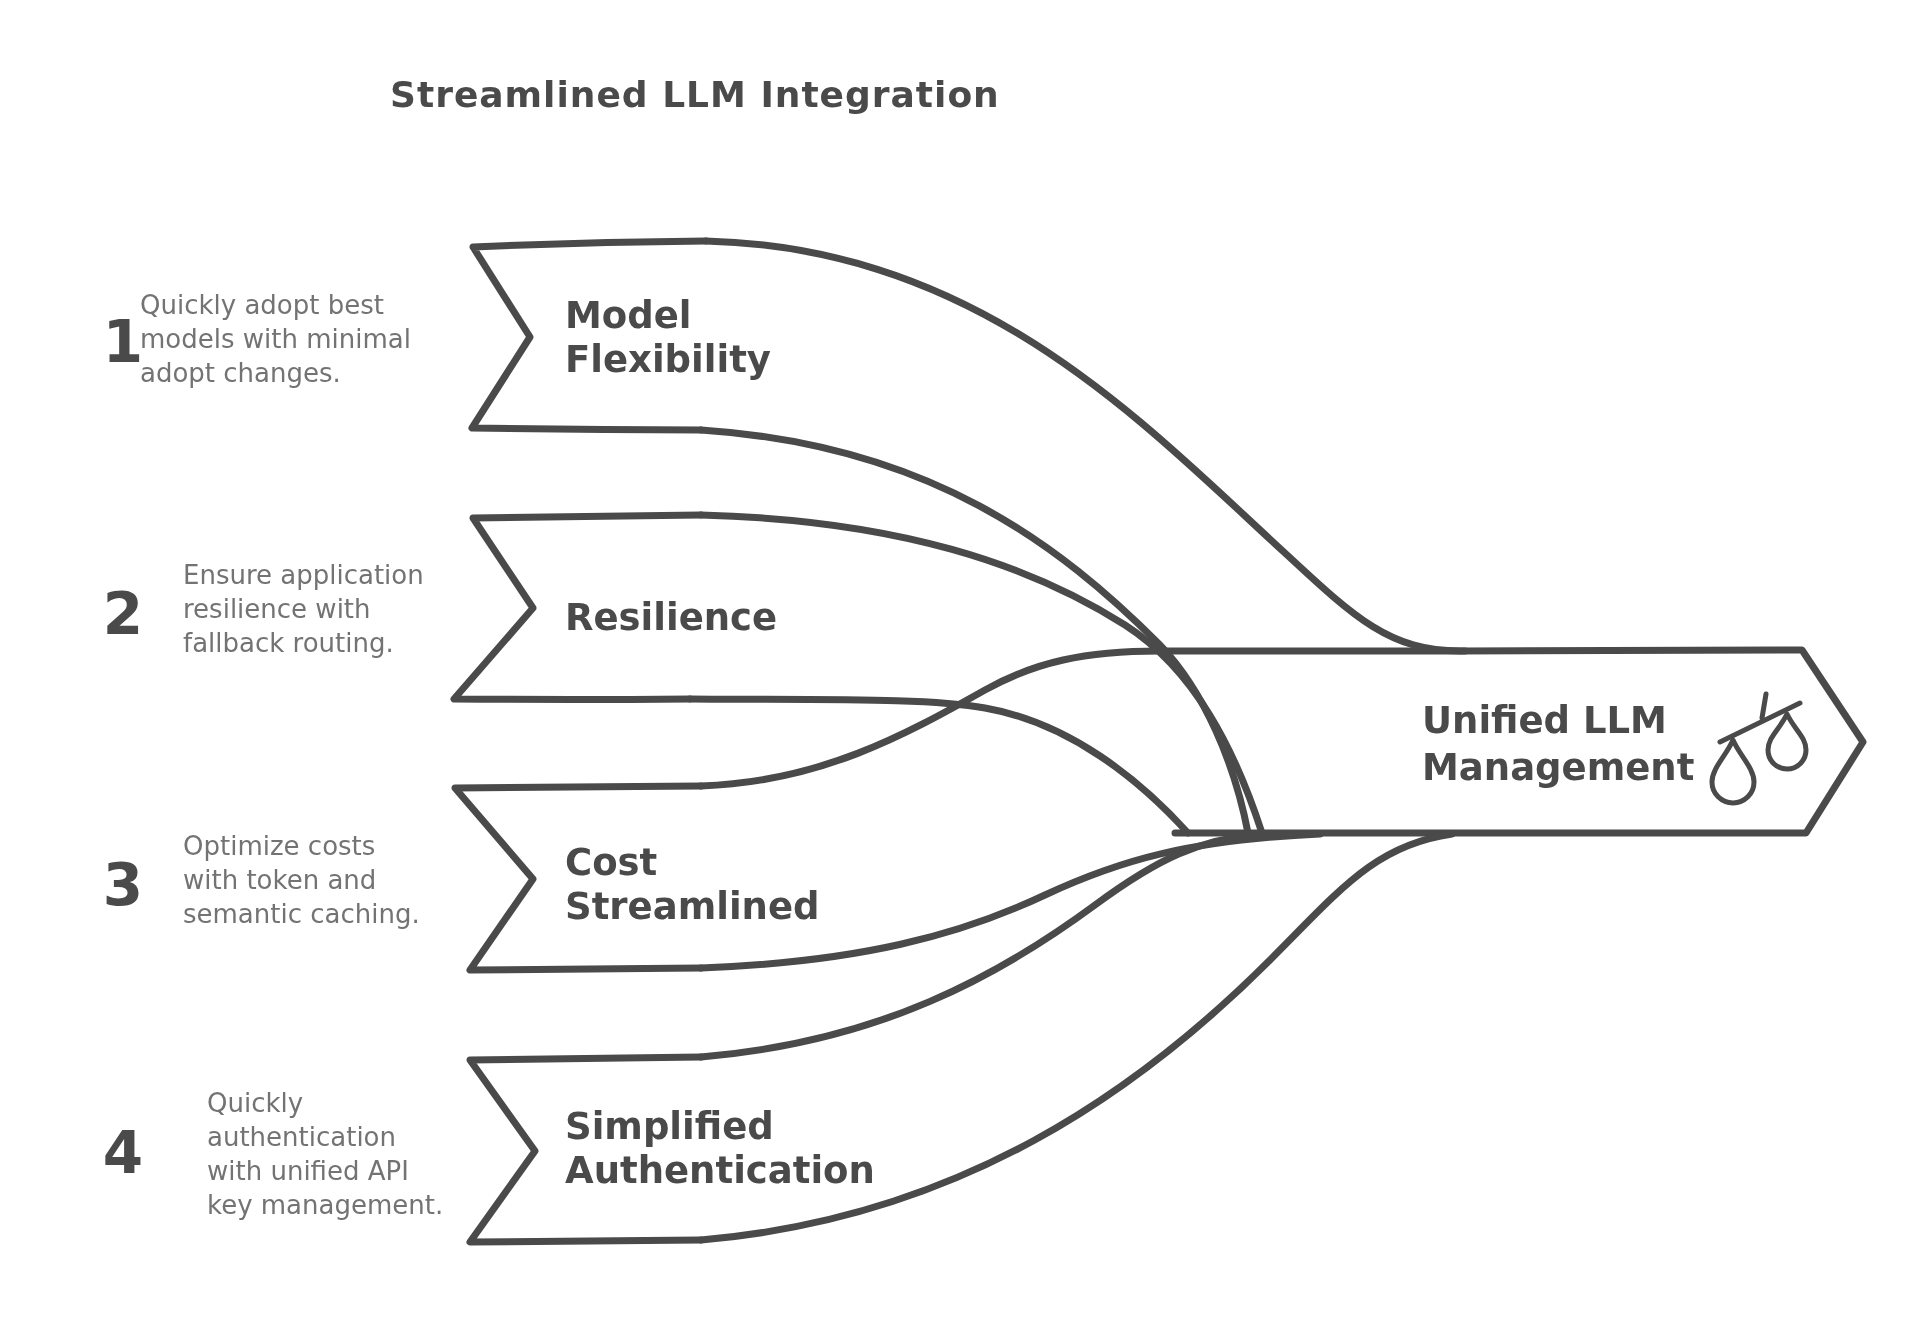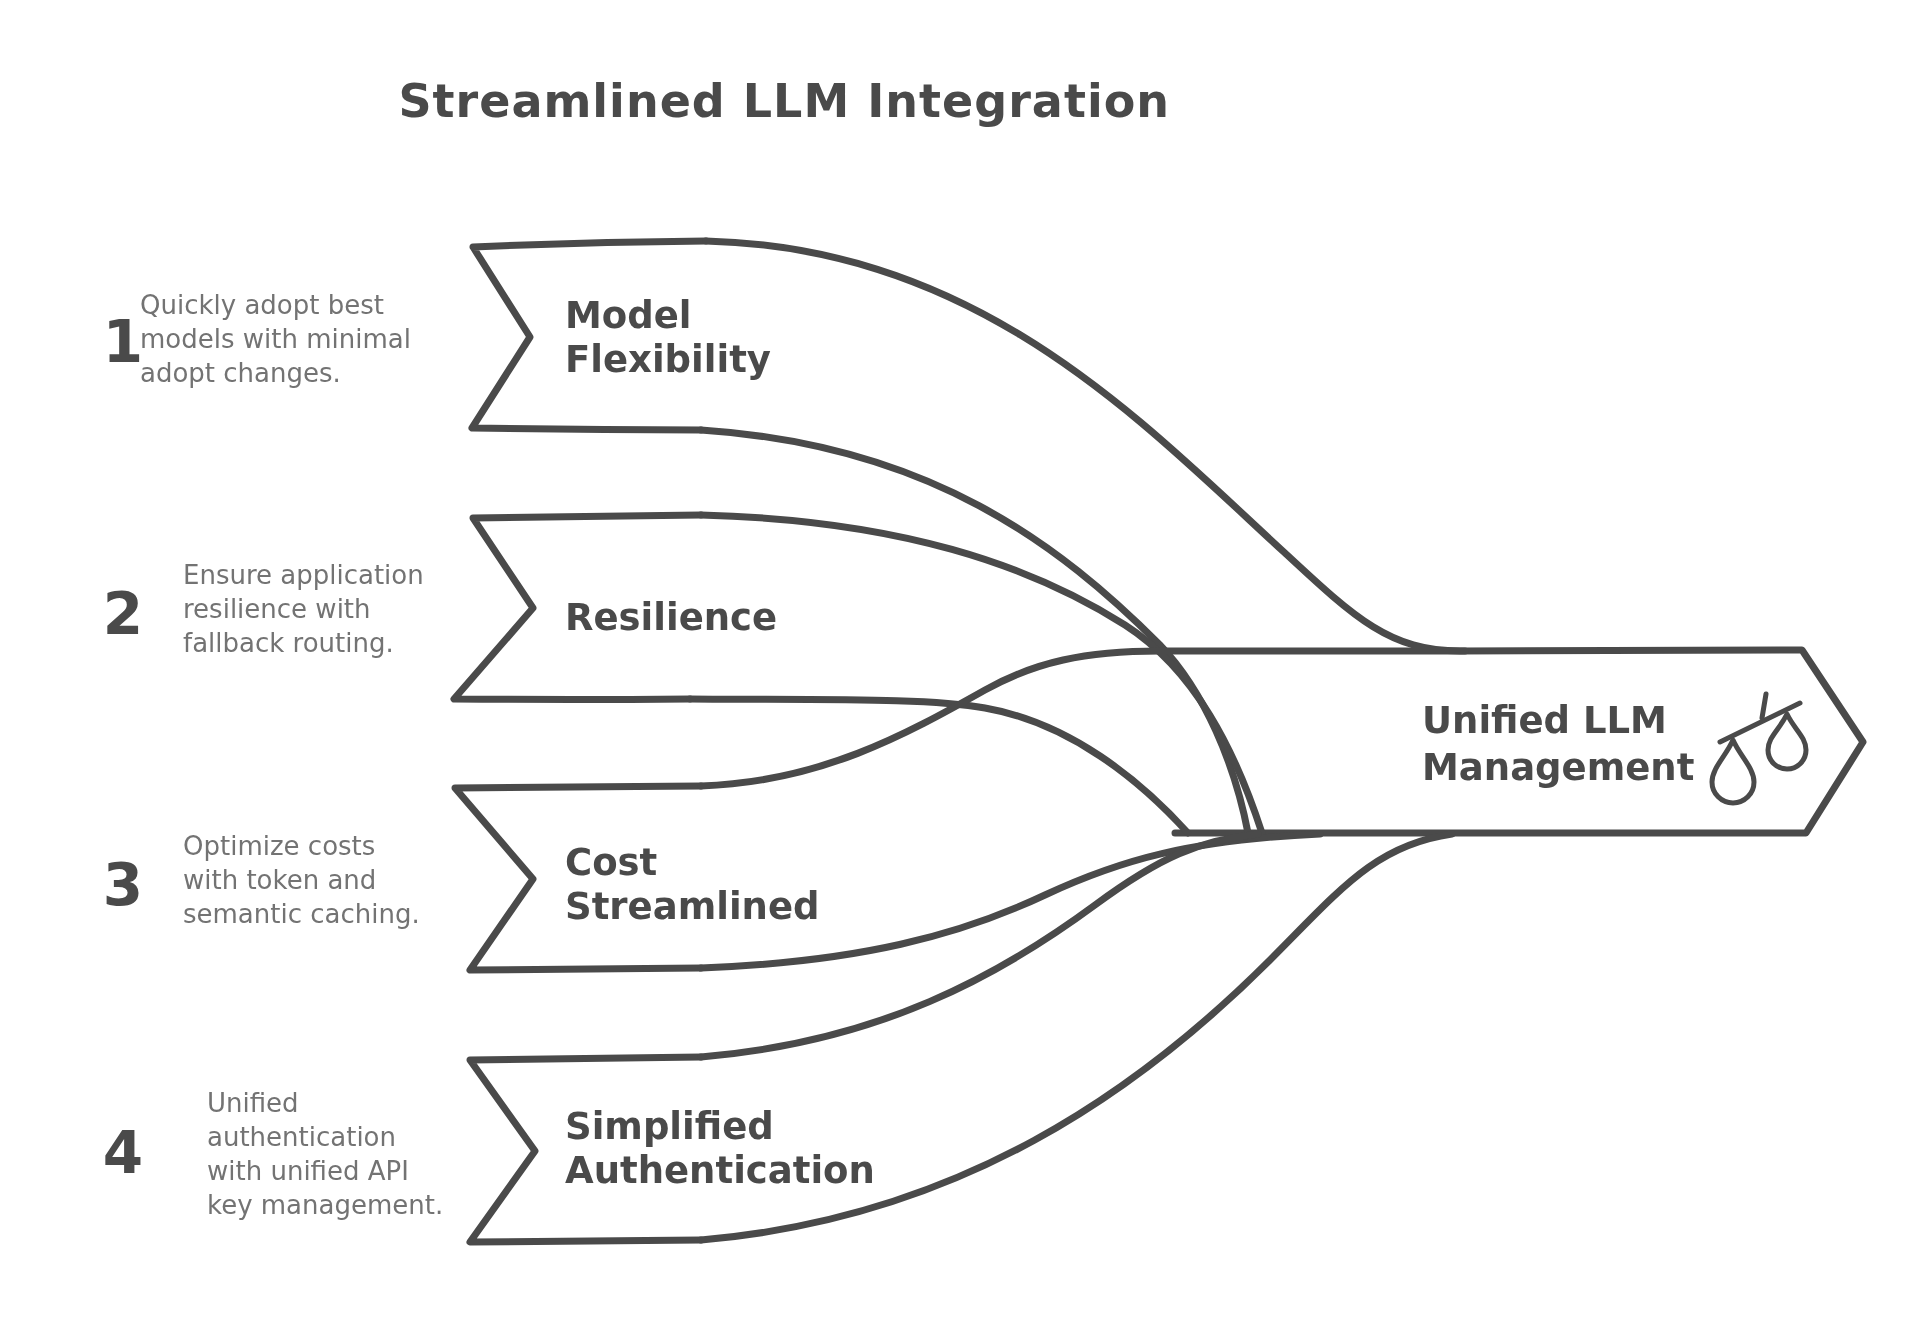--- a/index.html
+++ b/index.html
@@ -1,20 +1,20 @@
 <!DOCTYPE html>
 <html><head>
 <meta charset="utf-8">
 <style>
   html,body{margin:0;padding:0;background:#ffffff;}
   body{width:1920px;height:1333px;position:relative;overflow:hidden;
        font-family:"DejaVu Sans",sans-serif;color:#4a4a4a;}
   .abs{position:absolute;}
-  .title{left:390px;top:74px;width:780px;text-align:right;
-         font-size:46px;font-weight:bold;letter-spacing:1px;}
+  .title{left:390px;top:74px;width:780px;text-align:left;
+         font-size:36px;font-weight:bold;letter-spacing:1px;}
   svg.flow{position:absolute;left:0;top:0;}
   .step-number{width:60px;text-align:center;font-size:58px;font-weight:bold;}
   .step-desc{font-size:26px;line-height:34px;font-weight:normal;color:#737373;}
   .banner-label{font-size:37px;font-weight:bold;line-height:44px;}
   .result-label{left:1422px;top:697px;width:272px;
                 font-size:37px;font-weight:bold;line-height:47px;}
 </style>
 </head>
 <body>
 
@@ -76,21 +76,21 @@
   <div>with token and</div>
   <div>semantic caching.</div>
 </div>
 <div class="abs banner-label" style="left:565px;top:841px;">
   <div>Cost</div>
   <div>Streamlined</div>
 </div>
 
 <div class="abs step-number" style="left:93px;top:1119px;">4</div>
 <div class="abs step-desc" style="left:207px;top:1086px;">
-  <div>Unified</div>
+  <div>Quickly</div>
   <div>authentication</div>
   <div>with unified API</div>
   <div>key management.</div>
 </div>
 <div class="abs banner-label" style="left:565px;top:1105px;">
   <div>Simplified</div>
   <div>Authentication</div>
 </div>
 
 <div class="abs result-label">

